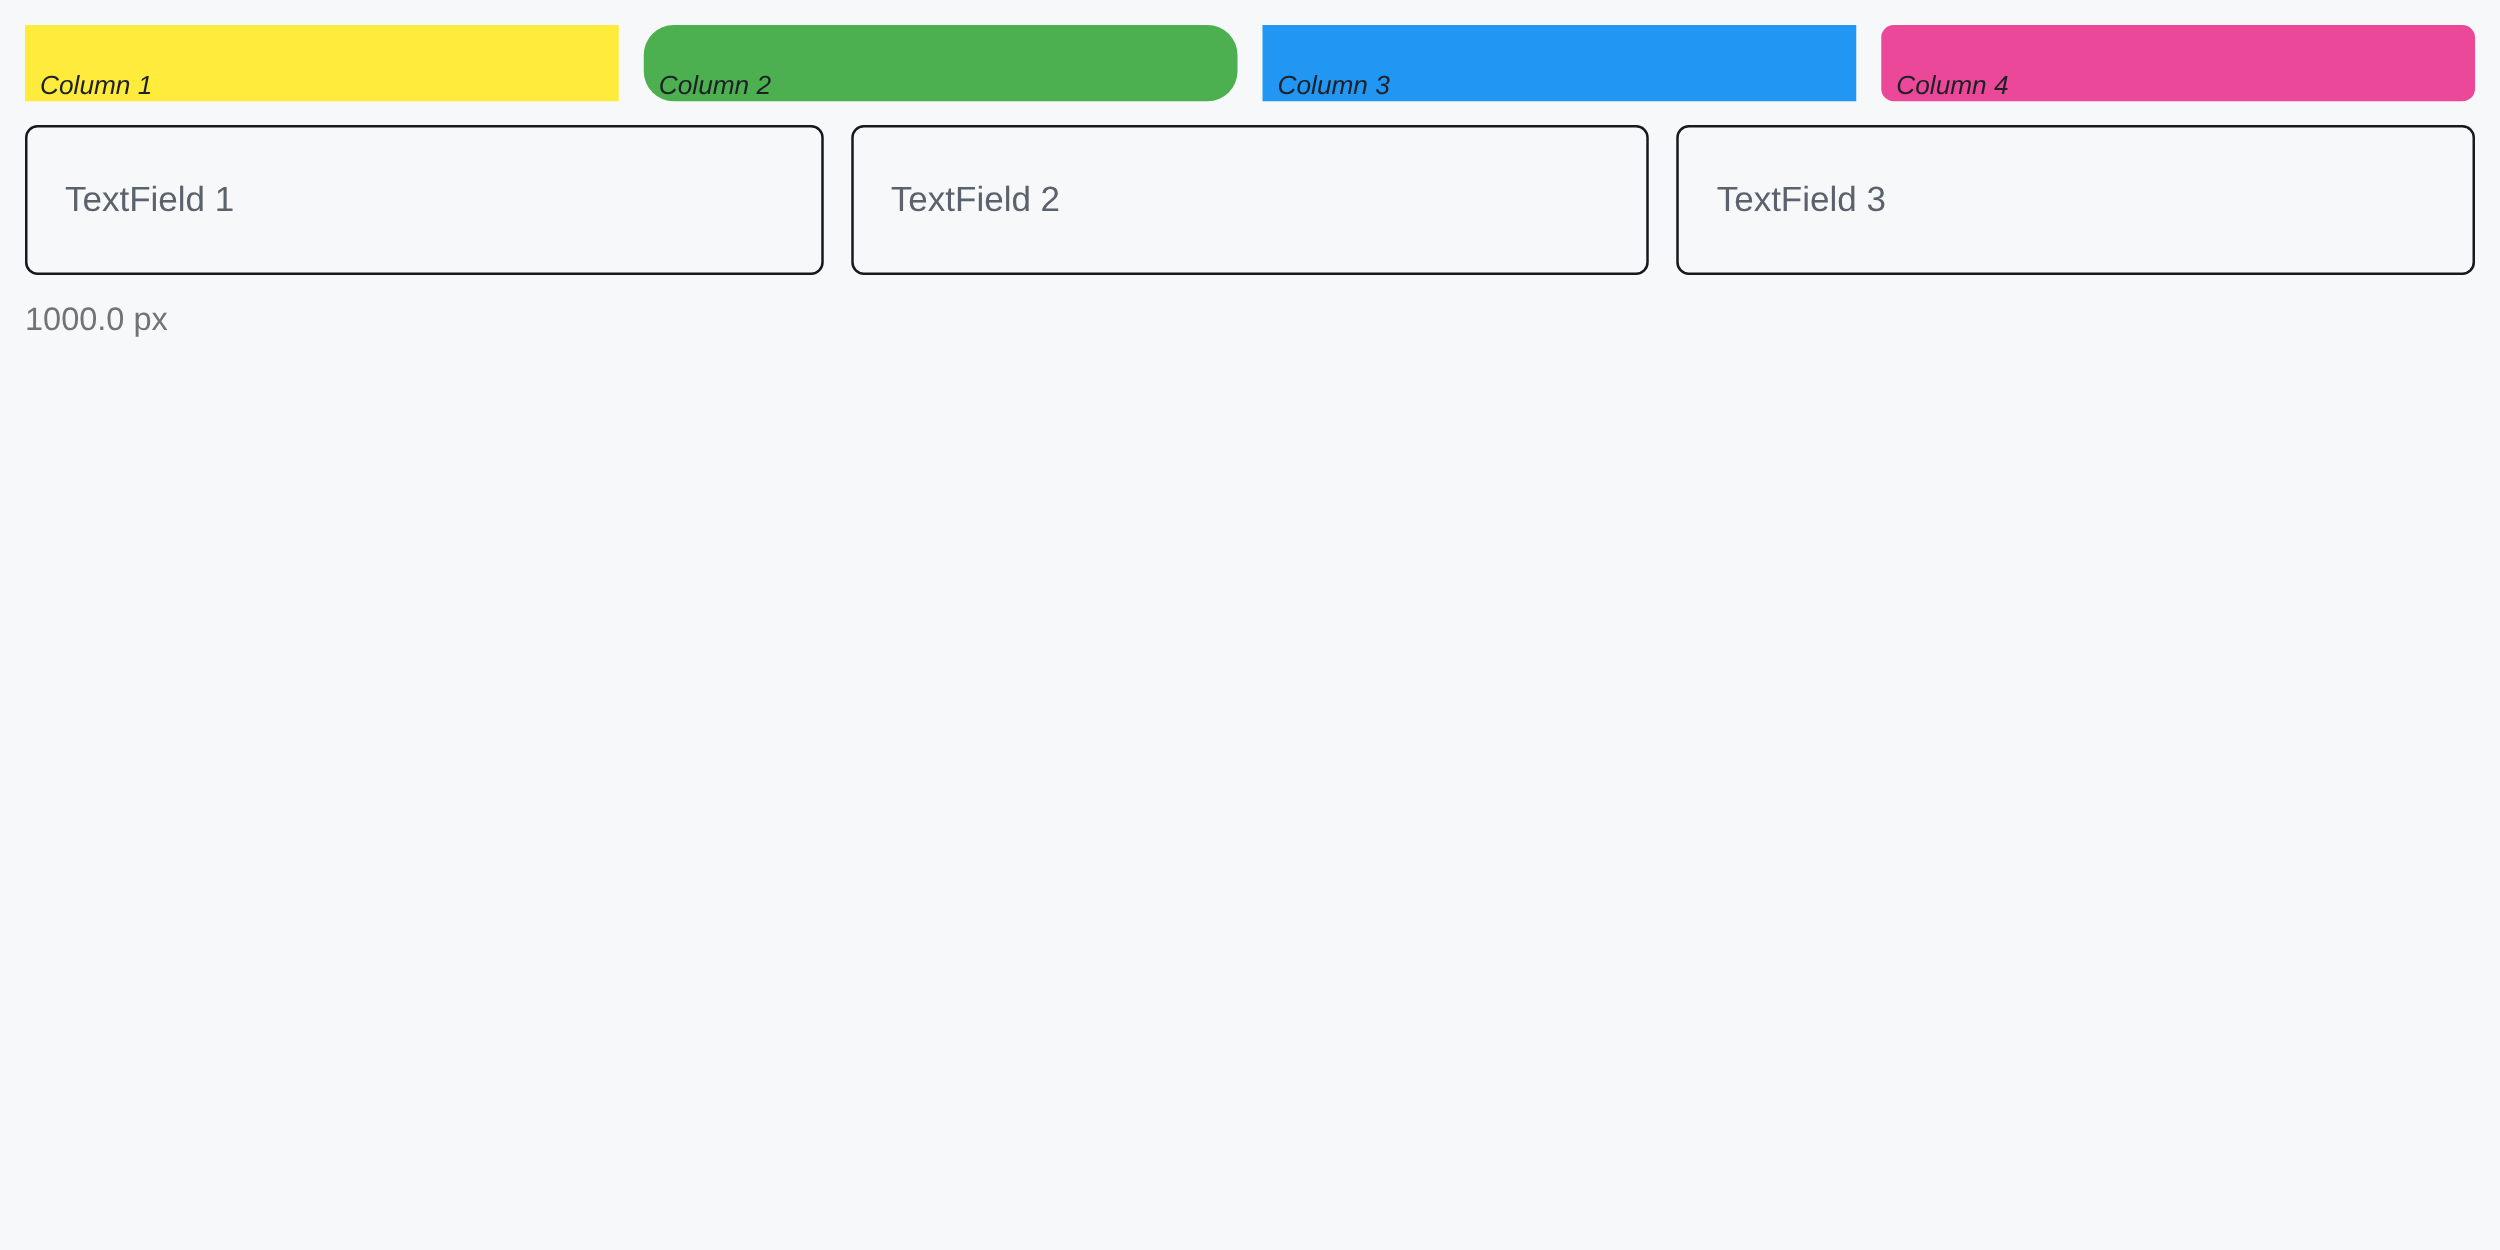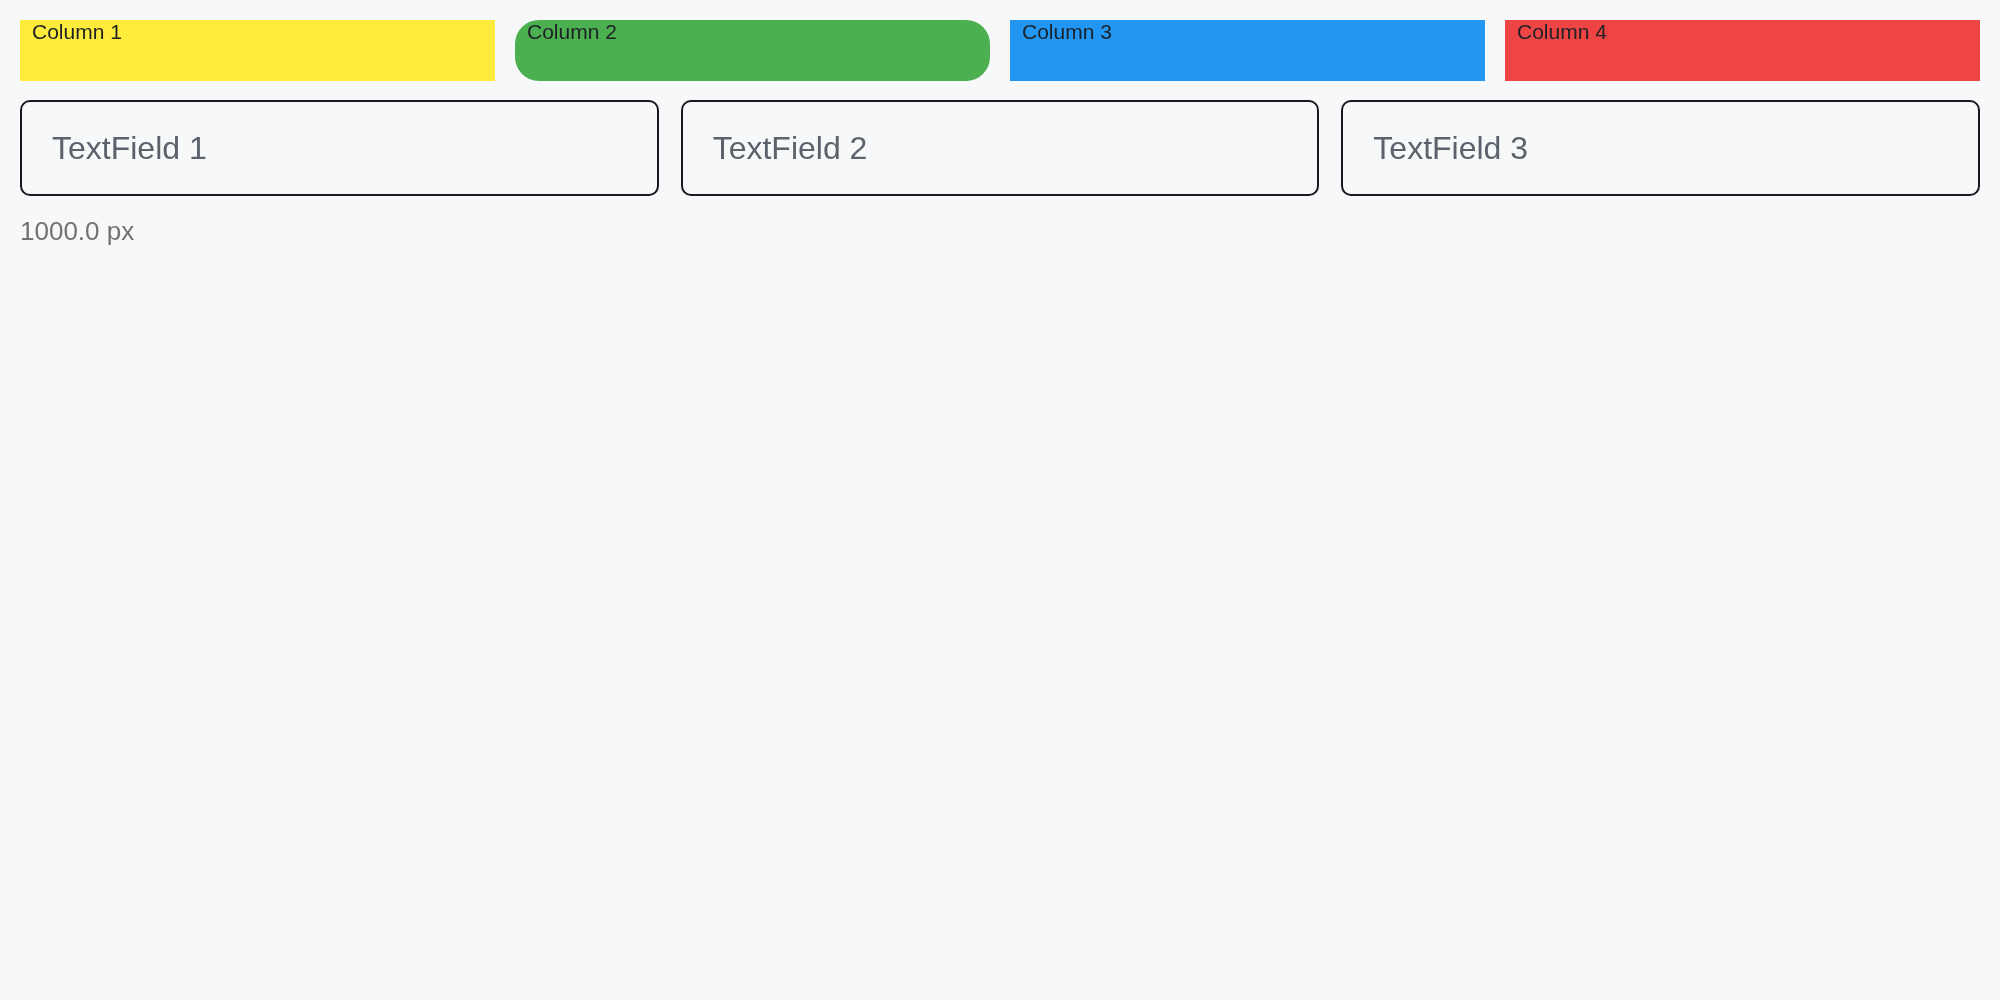--- a/index.html
+++ b/index.html
@@ -18,40 +18,41 @@
     overflow: hidden;
   }
   .color-row {
     display: flex;
     gap: 20px;
   }
   .color-col {
     flex: 1 1 0;
     height: 61px;
     display: flex;
-    align-items: flex-start;
+    align-items: flex-end;
     padding: 0 12px;
     box-sizing: border-box;
     font-size: 21px;
     color: #1d2126;
+    font-style: italic;
   }
   .field-row {
     display: flex;
     gap: 22px;
     margin-top: 19px;
   }
   input.tf {
     flex: 1 1 0;
-    height: 96px;
+    height: 120px;
     box-sizing: border-box;
     border: 2.5px solid #17191c;
     border-radius: 10px;
     background: transparent;
     padding: 0 30px;
-    font-size: 32px;
+    font-size: 28px;
     color: #3c4043;
     font-family: "Liberation Sans", sans-serif;
     outline: none;
   }
   input.tf::placeholder {
     color: #5b626c;
     opacity: 1;
   }
   .width-label {
     margin-top: 20px;
@@ -67,21 +68,21 @@
   <div class="color-row">
     <div class="color-col" style="background: rgb(255, 235, 59);">
       <span>Column 1</span>
     </div>
     <div class="color-col" style="background: rgb(76, 175, 80); border-radius: 24px;">
       <span>Column 2</span>
     </div>
     <div class="color-col" style="background: rgb(33, 150, 243);">
       <span>Column 3</span>
     </div>
-    <div class="color-col" style="background: #ef4444;">
+    <div class="color-col" style="background: #ec4899; border-radius: 10px;">
       <span>Column 4</span>
     </div>
   </div>
 
   <div class="field-row">
     <input class="tf" type="text" placeholder="TextField 1" style="">
     <input class="tf" type="text" placeholder="TextField 2" style="">
     <input class="tf" type="text" placeholder="TextField 3" style="">
   </div>
 

